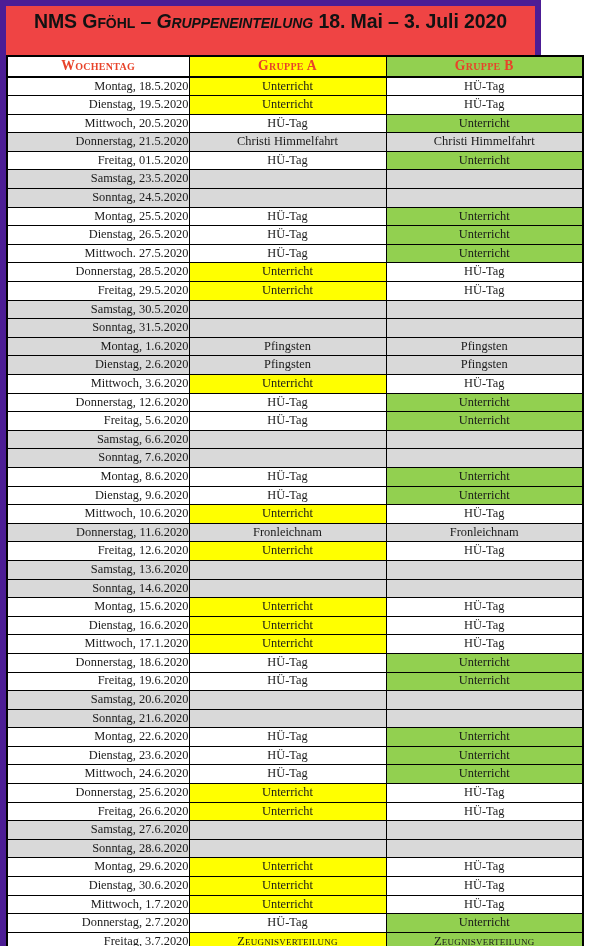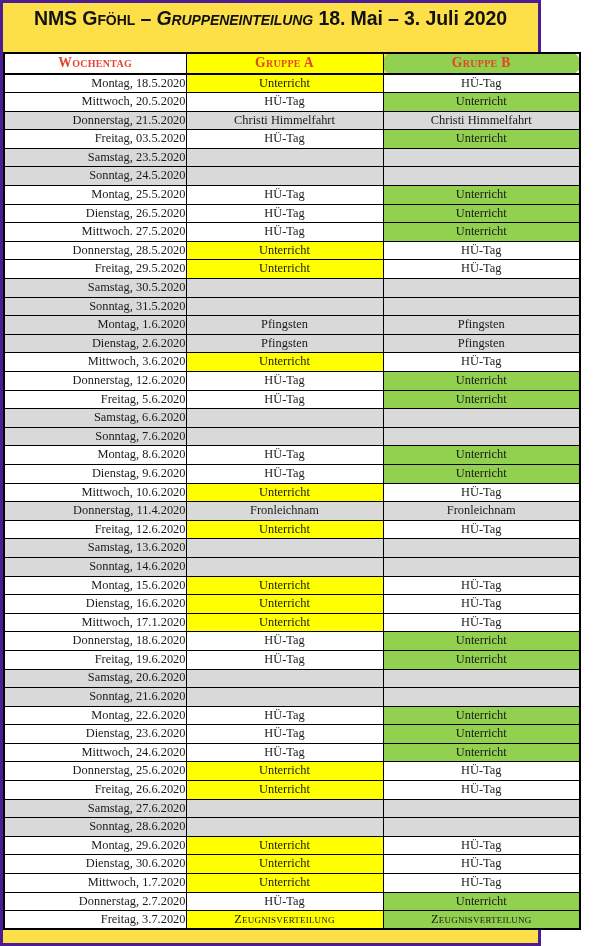--- a/index.html
+++ b/index.html
@@ -12,22 +12,22 @@
     height: 946px;
     font-family: "Liberation Sans", sans-serif;
     color: #1a1a1a;
     overflow: hidden;
   }
   #page {
     position: relative;
     width: 541px;
     height: 946px;
     box-sizing: border-box;
-    border: 3px solid #4c1d95;
-    background: #fde047;
+    border: 6px solid #4c1d95;
+    background: #ef4444;
   }
   #title {
     text-align: center;
     font-size: 19.5px;
     font-weight: bold;
     letter-spacing: -0.1px;
     padding: 4px 0 6px 0;
     white-space: nowrap;
     color: #121212;
   }
@@ -70,21 +70,21 @@
     font-size: 13.6px;
     font-weight: bold;
     font-variant: small-caps;
     letter-spacing: 0.3px;
     color: #e8432a;
     text-align: center;
     border-bottom: 2px solid #000000;
   }
   th.h-day { background: #ffffff; }
   th.h-a   { background: #ffff00; }
-  th.h-b   { background: #92d050; border-radius: 9px; }
+  th.h-b   { background: #92d050; }
 
   td.day {
     text-align: right;
     padding-left: 5px;
     font-size: 12.6px;
   }
   td.cell {
     text-align: center;
   }
   .bg-white  { background: #ffffff; }
@@ -120,31 +120,36 @@
         <th class="h-b">Gruppe B</th>
       </tr>
     </thead>
     <tbody id="plan-body">
         <tr>
           <td class="day bg-white">Montag, 18.5.2020</td>
           <td class="cell bg-yellow">Unterricht</td>
           <td class="cell bg-white">HÜ-Tag</td>
         </tr>
         <tr>
+          <td class="day bg-white">Dienstag, 19.5.2020</td>
+          <td class="cell bg-yellow">Unterricht</td>
+          <td class="cell bg-white">HÜ-Tag</td>
+        </tr>
+        <tr>
           <td class="day bg-white">Mittwoch, 20.5.2020</td>
           <td class="cell bg-white">HÜ-Tag</td>
           <td class="cell bg-green">Unterricht</td>
         </tr>
         <tr>
           <td class="day bg-grey">Donnerstag, 21.5.2020</td>
           <td class="cell bg-grey">Christi Himmelfahrt</td>
           <td class="cell bg-grey">Christi Himmelfahrt</td>
         </tr>
         <tr>
-          <td class="day bg-white">Freitag, 03.5.2020</td>
+          <td class="day bg-white">Freitag, 01.5.2020</td>
           <td class="cell bg-white">HÜ-Tag</td>
           <td class="cell bg-green">Unterricht</td>
         </tr>
         <tr>
           <td class="day bg-grey">Samstag, 23.5.2020</td>
           <td class="cell bg-grey"></td>
           <td class="cell bg-grey"></td>
         </tr>
         <tr>
           <td class="day bg-grey">Sonntag, 24.5.2020</td>
@@ -230,21 +235,21 @@
           <td class="day bg-white">Dienstag, 9.6.2020</td>
           <td class="cell bg-white">HÜ-Tag</td>
           <td class="cell bg-green">Unterricht</td>
         </tr>
         <tr>
           <td class="day bg-white">Mittwoch, 10.6.2020</td>
           <td class="cell bg-yellow">Unterricht</td>
           <td class="cell bg-white">HÜ-Tag</td>
         </tr>
         <tr>
-          <td class="day bg-grey">Donnerstag, 11.4.2020</td>
+          <td class="day bg-grey">Donnerstag, 11.6.2020</td>
           <td class="cell bg-grey">Fronleichnam</td>
           <td class="cell bg-grey">Fronleichnam</td>
         </tr>
         <tr>
           <td class="day bg-white">Freitag, 12.6.2020</td>
           <td class="cell bg-yellow">Unterricht</td>
           <td class="cell bg-white">HÜ-Tag</td>
         </tr>
         <tr>
           <td class="day bg-grey">Samstag, 13.6.2020</td>

